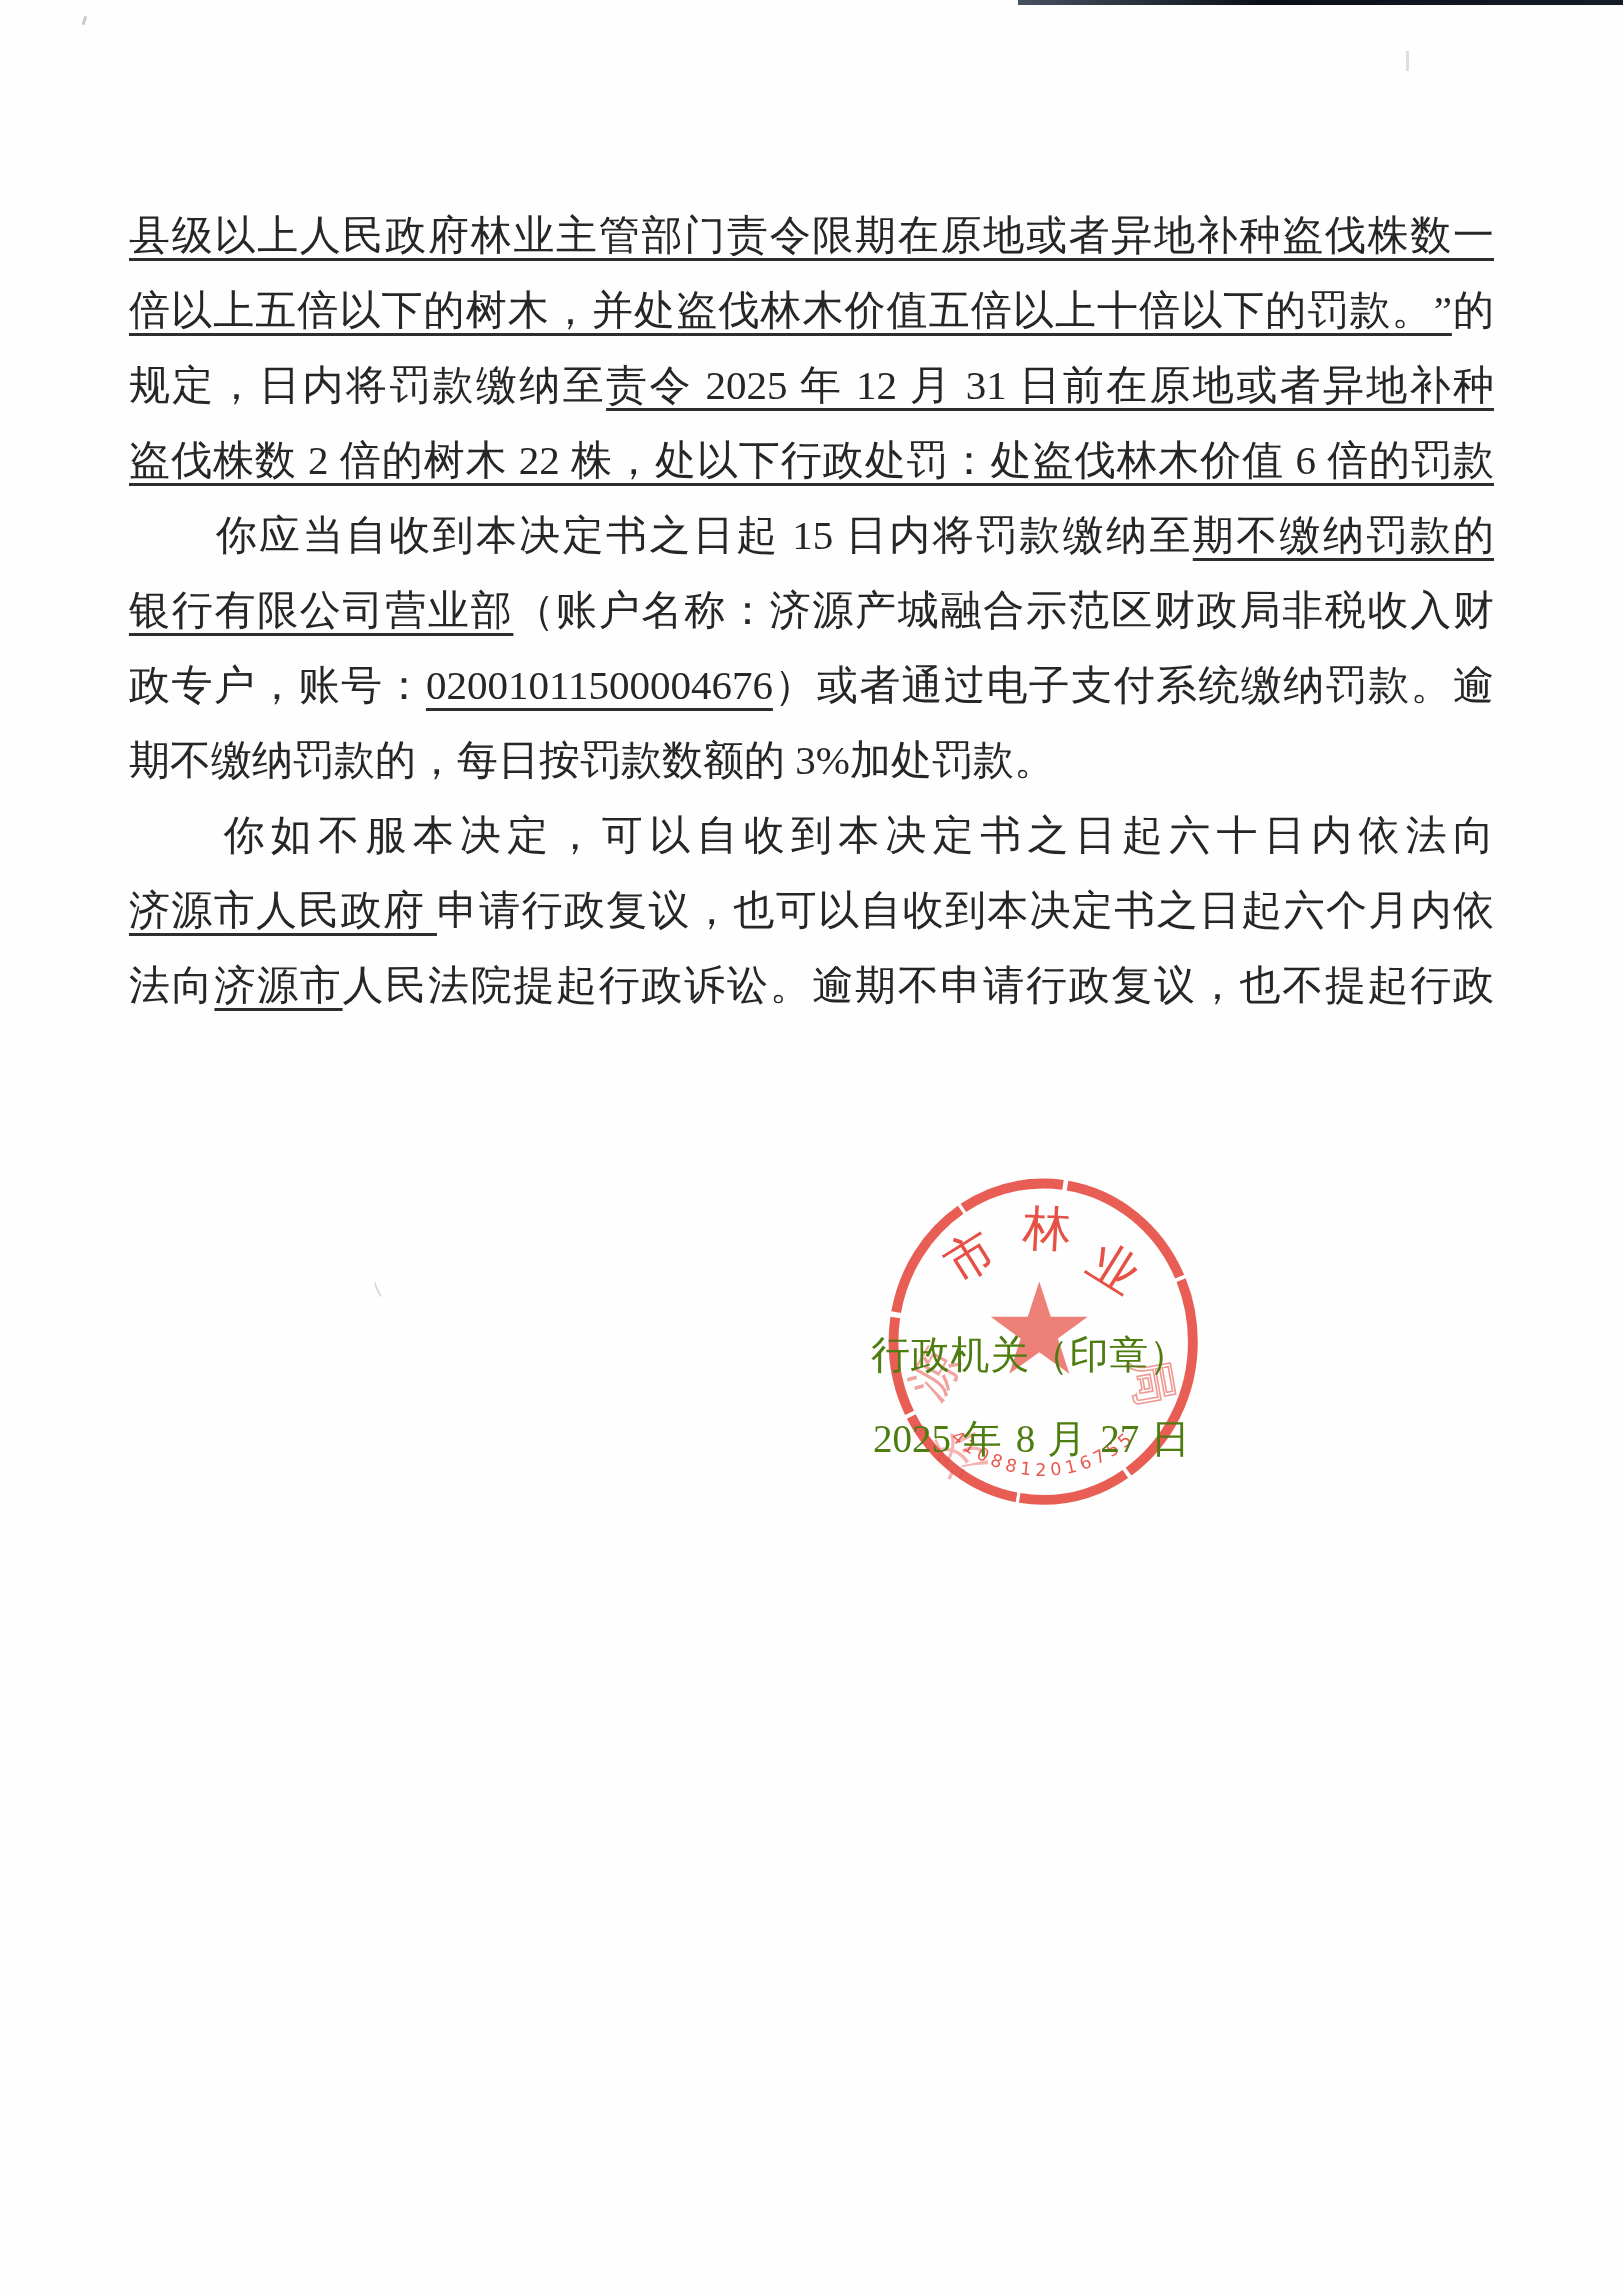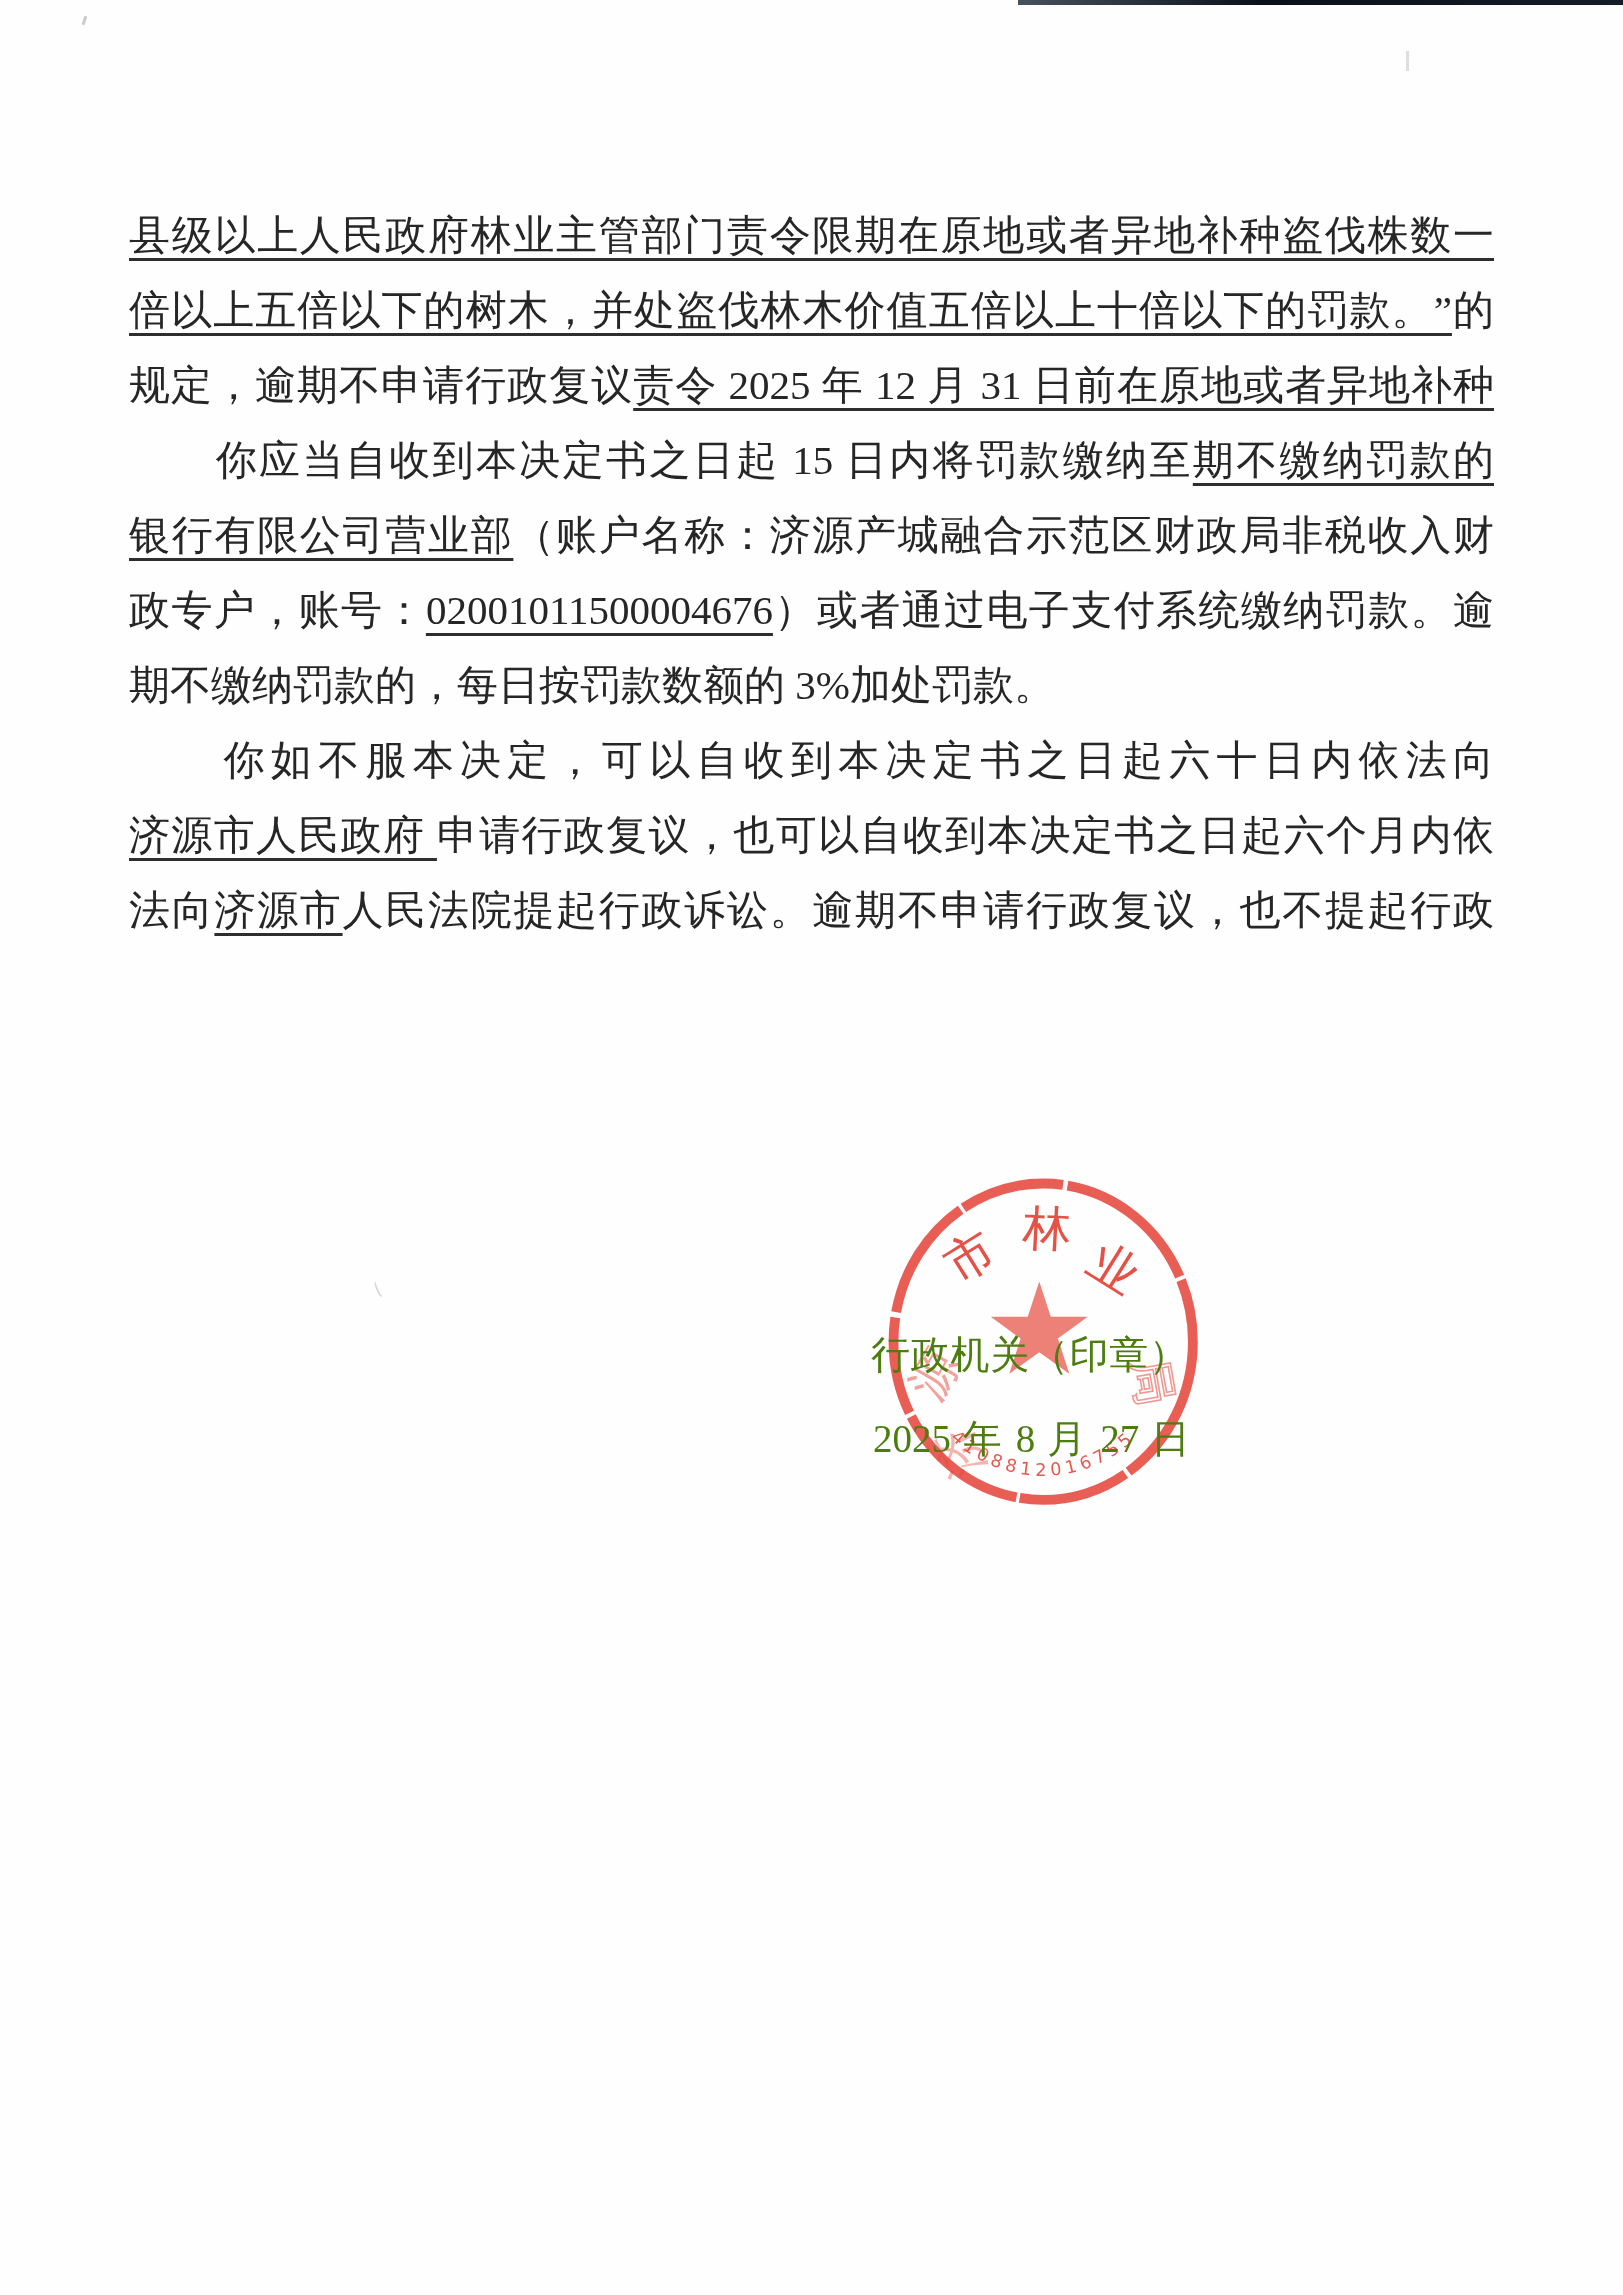--- a/index.html
+++ b/index.html
@@ -85,21 +85,22 @@
 <div class="page">
 
   <div class="artifact edge-top"></div>
   <div class="artifact speck-1"></div>
   <div class="artifact speck-2"></div>
   <div class="artifact speck-3"></div>
 
   <div class="page-text">
     <div class="line"><span class="u">县级以上人民政府林业主管部门责令限期在原地或者异地补种盗伐株数一</span></div>
     <div class="line"><span class="u">倍以上五倍以下的树木，并处盗伐林木价值五倍以上十倍以下的罚款。”</span><span>的</span></div>
-    <div class="line"><span>规定，逾期不申请行政复议</span><span class="u">责令 2025 年 12 月 31 日前在原地或者异地补种</span></div>
+    <div class="line"><span>规定，日内将罚款缴纳至</span><span class="u">责令 2025 年 12 月 31 日前在原地或者异地补种</span></div>
+    <div class="line"><span class="u">盗伐株数 2 倍的树木 22 株，处以下行政处罚：处盗伐林木价值 6 倍的罚款</span></div>
     <div class="line"><span>　　你应当自收到本决定书之日起 15 日内将罚款缴纳至</span><span class="u">期不缴纳罚款的</span></div>
     <div class="line"><span class="u">银行有限公司营业部</span><span>（账户名称：济源产城融合示范区财政局非税收入财</span></div>
     <div class="line"><span>政专户，账号：</span><span class="u">02001011500004676</span><span>）或者通过电子支付系统缴纳罚款。逾</span></div>
     <div class="line short"><span>期不缴纳罚款的，每日按罚款数额的 3%加处罚款。</span></div>
     <div class="line"><span>　　你如不服本决定，可以自收到本决定书之日起六十日内依法向</span></div>
     <div class="line"><span class="u">济源市人民政府 </span><span>申请行政复议，也可以自收到本决定书之日起六个月内依</span></div>
     <div class="line"><span>法向</span><span class="u">济源市</span><span>人民法院提起行政诉讼。逾期不申请行政复议，也不提起行政</span></div>
   </div>
 
   <svg class="seal-svg" viewBox="0 0 488 504">

